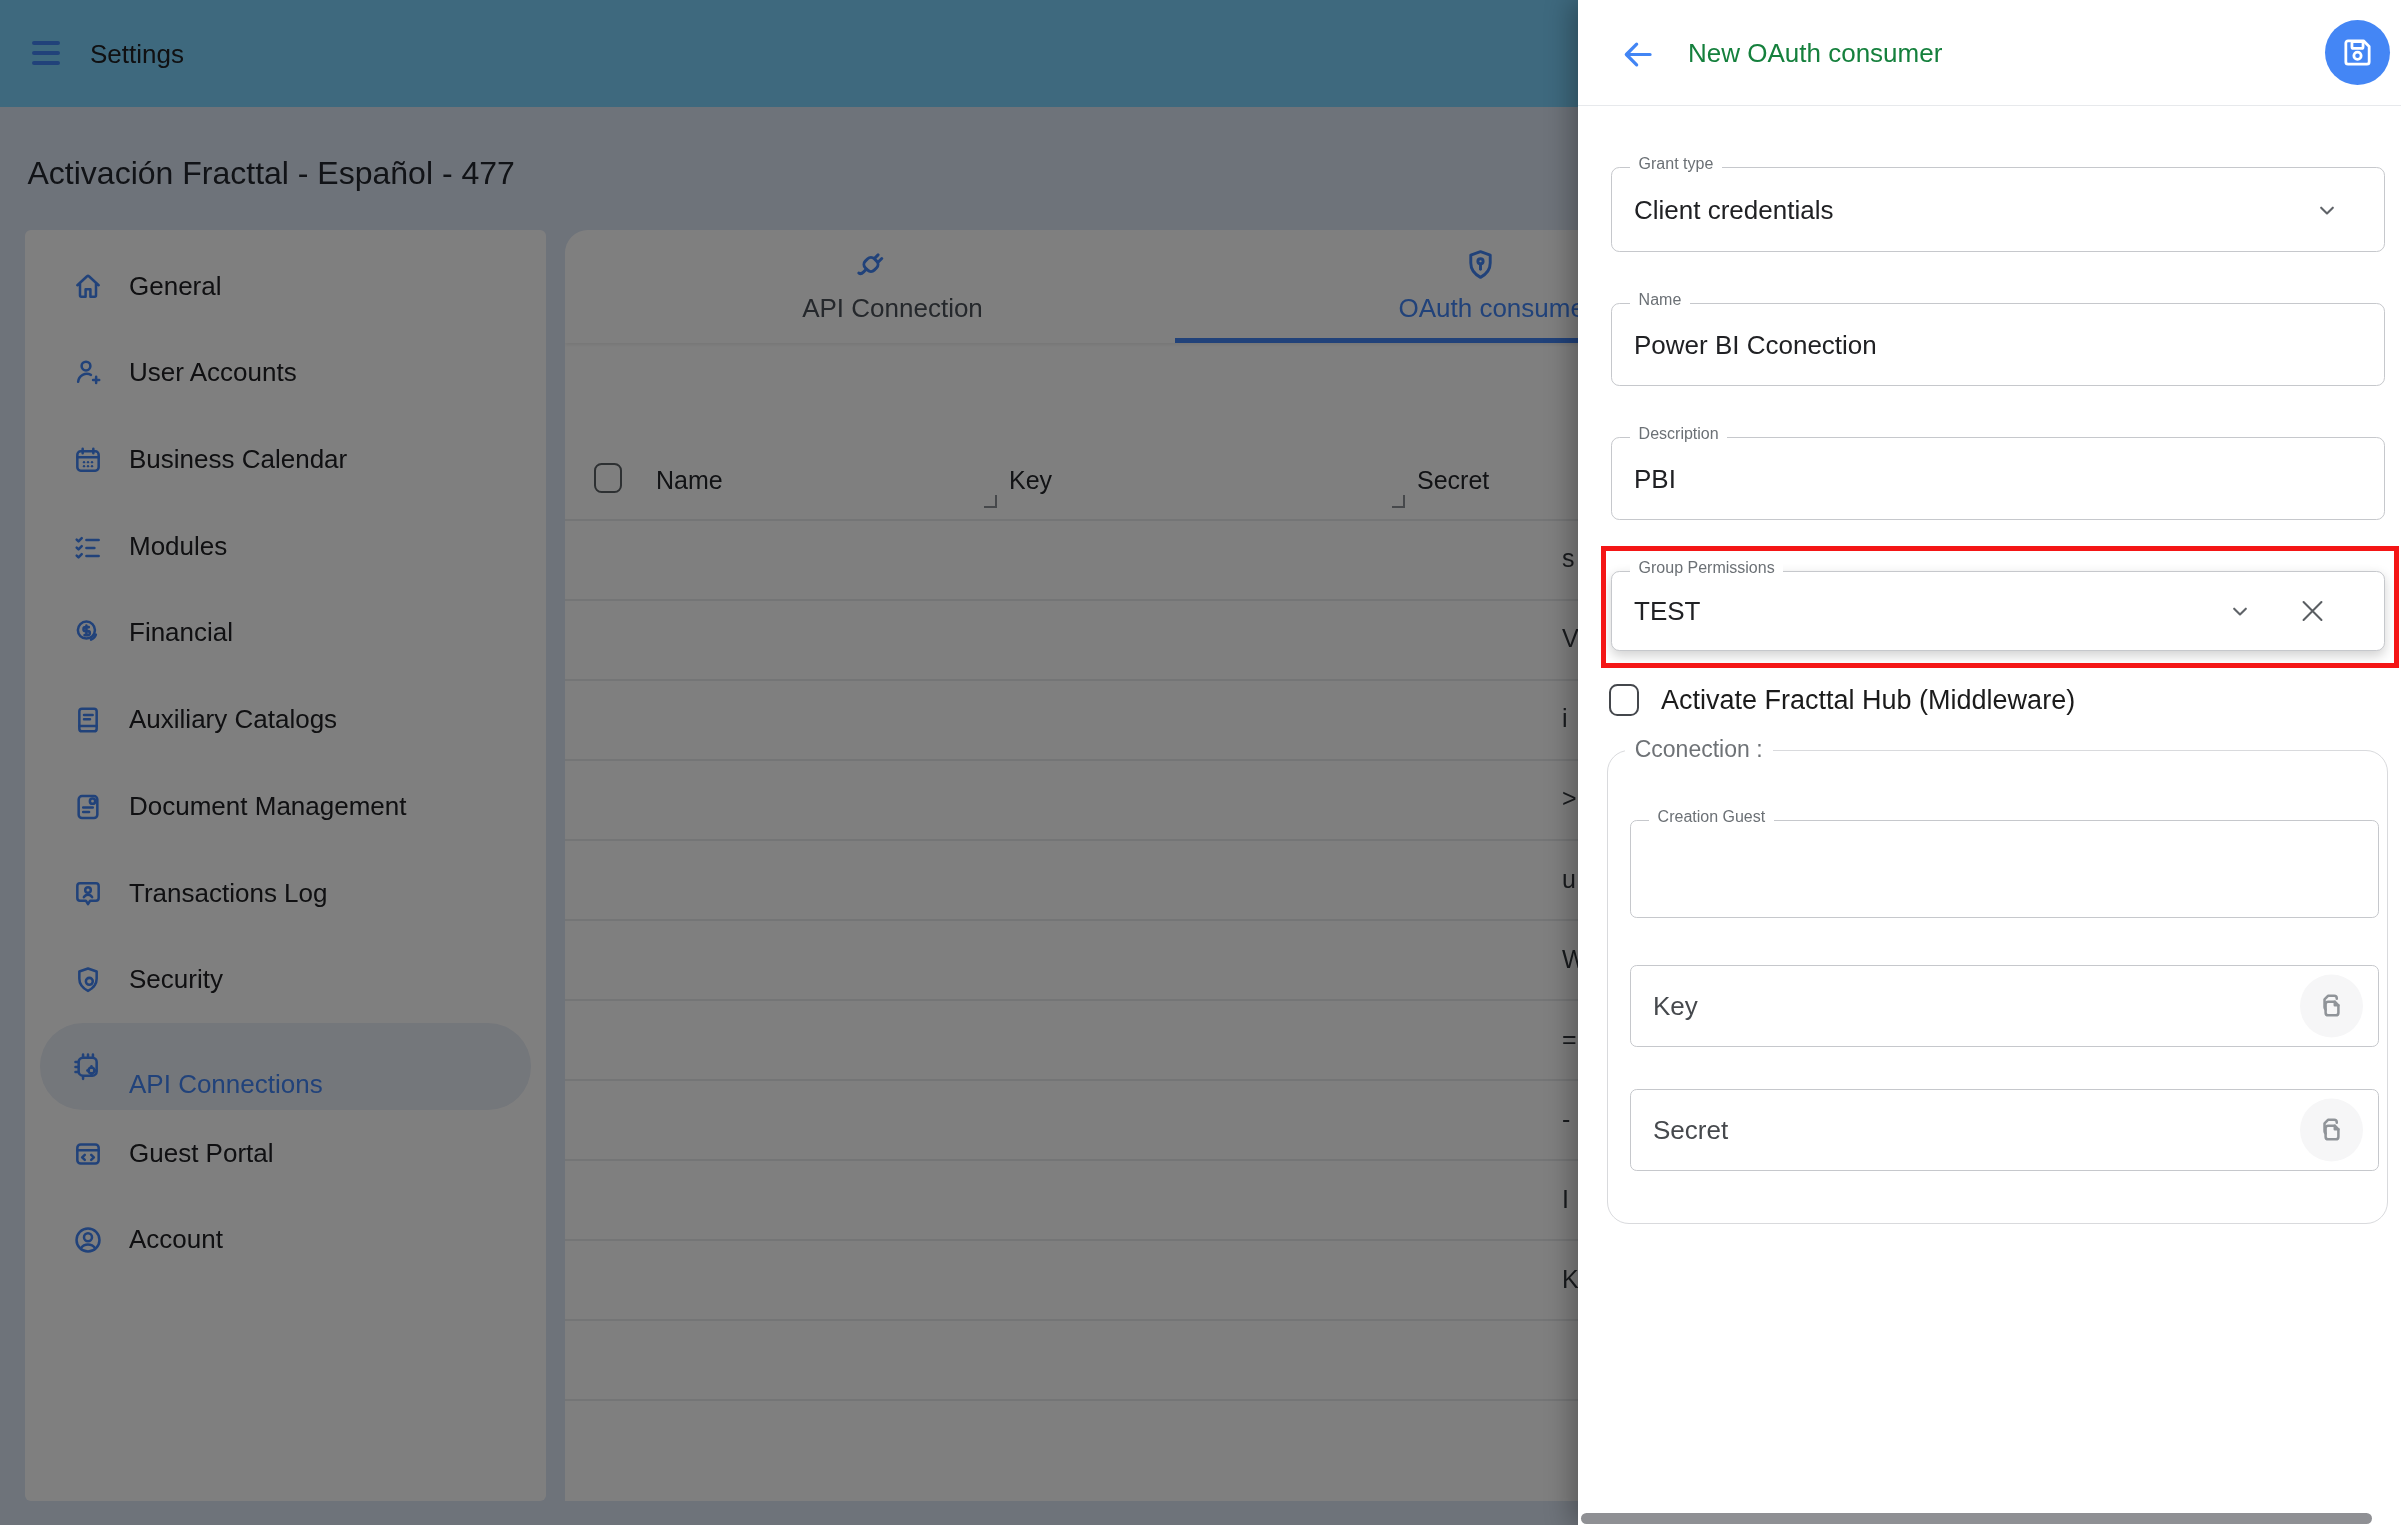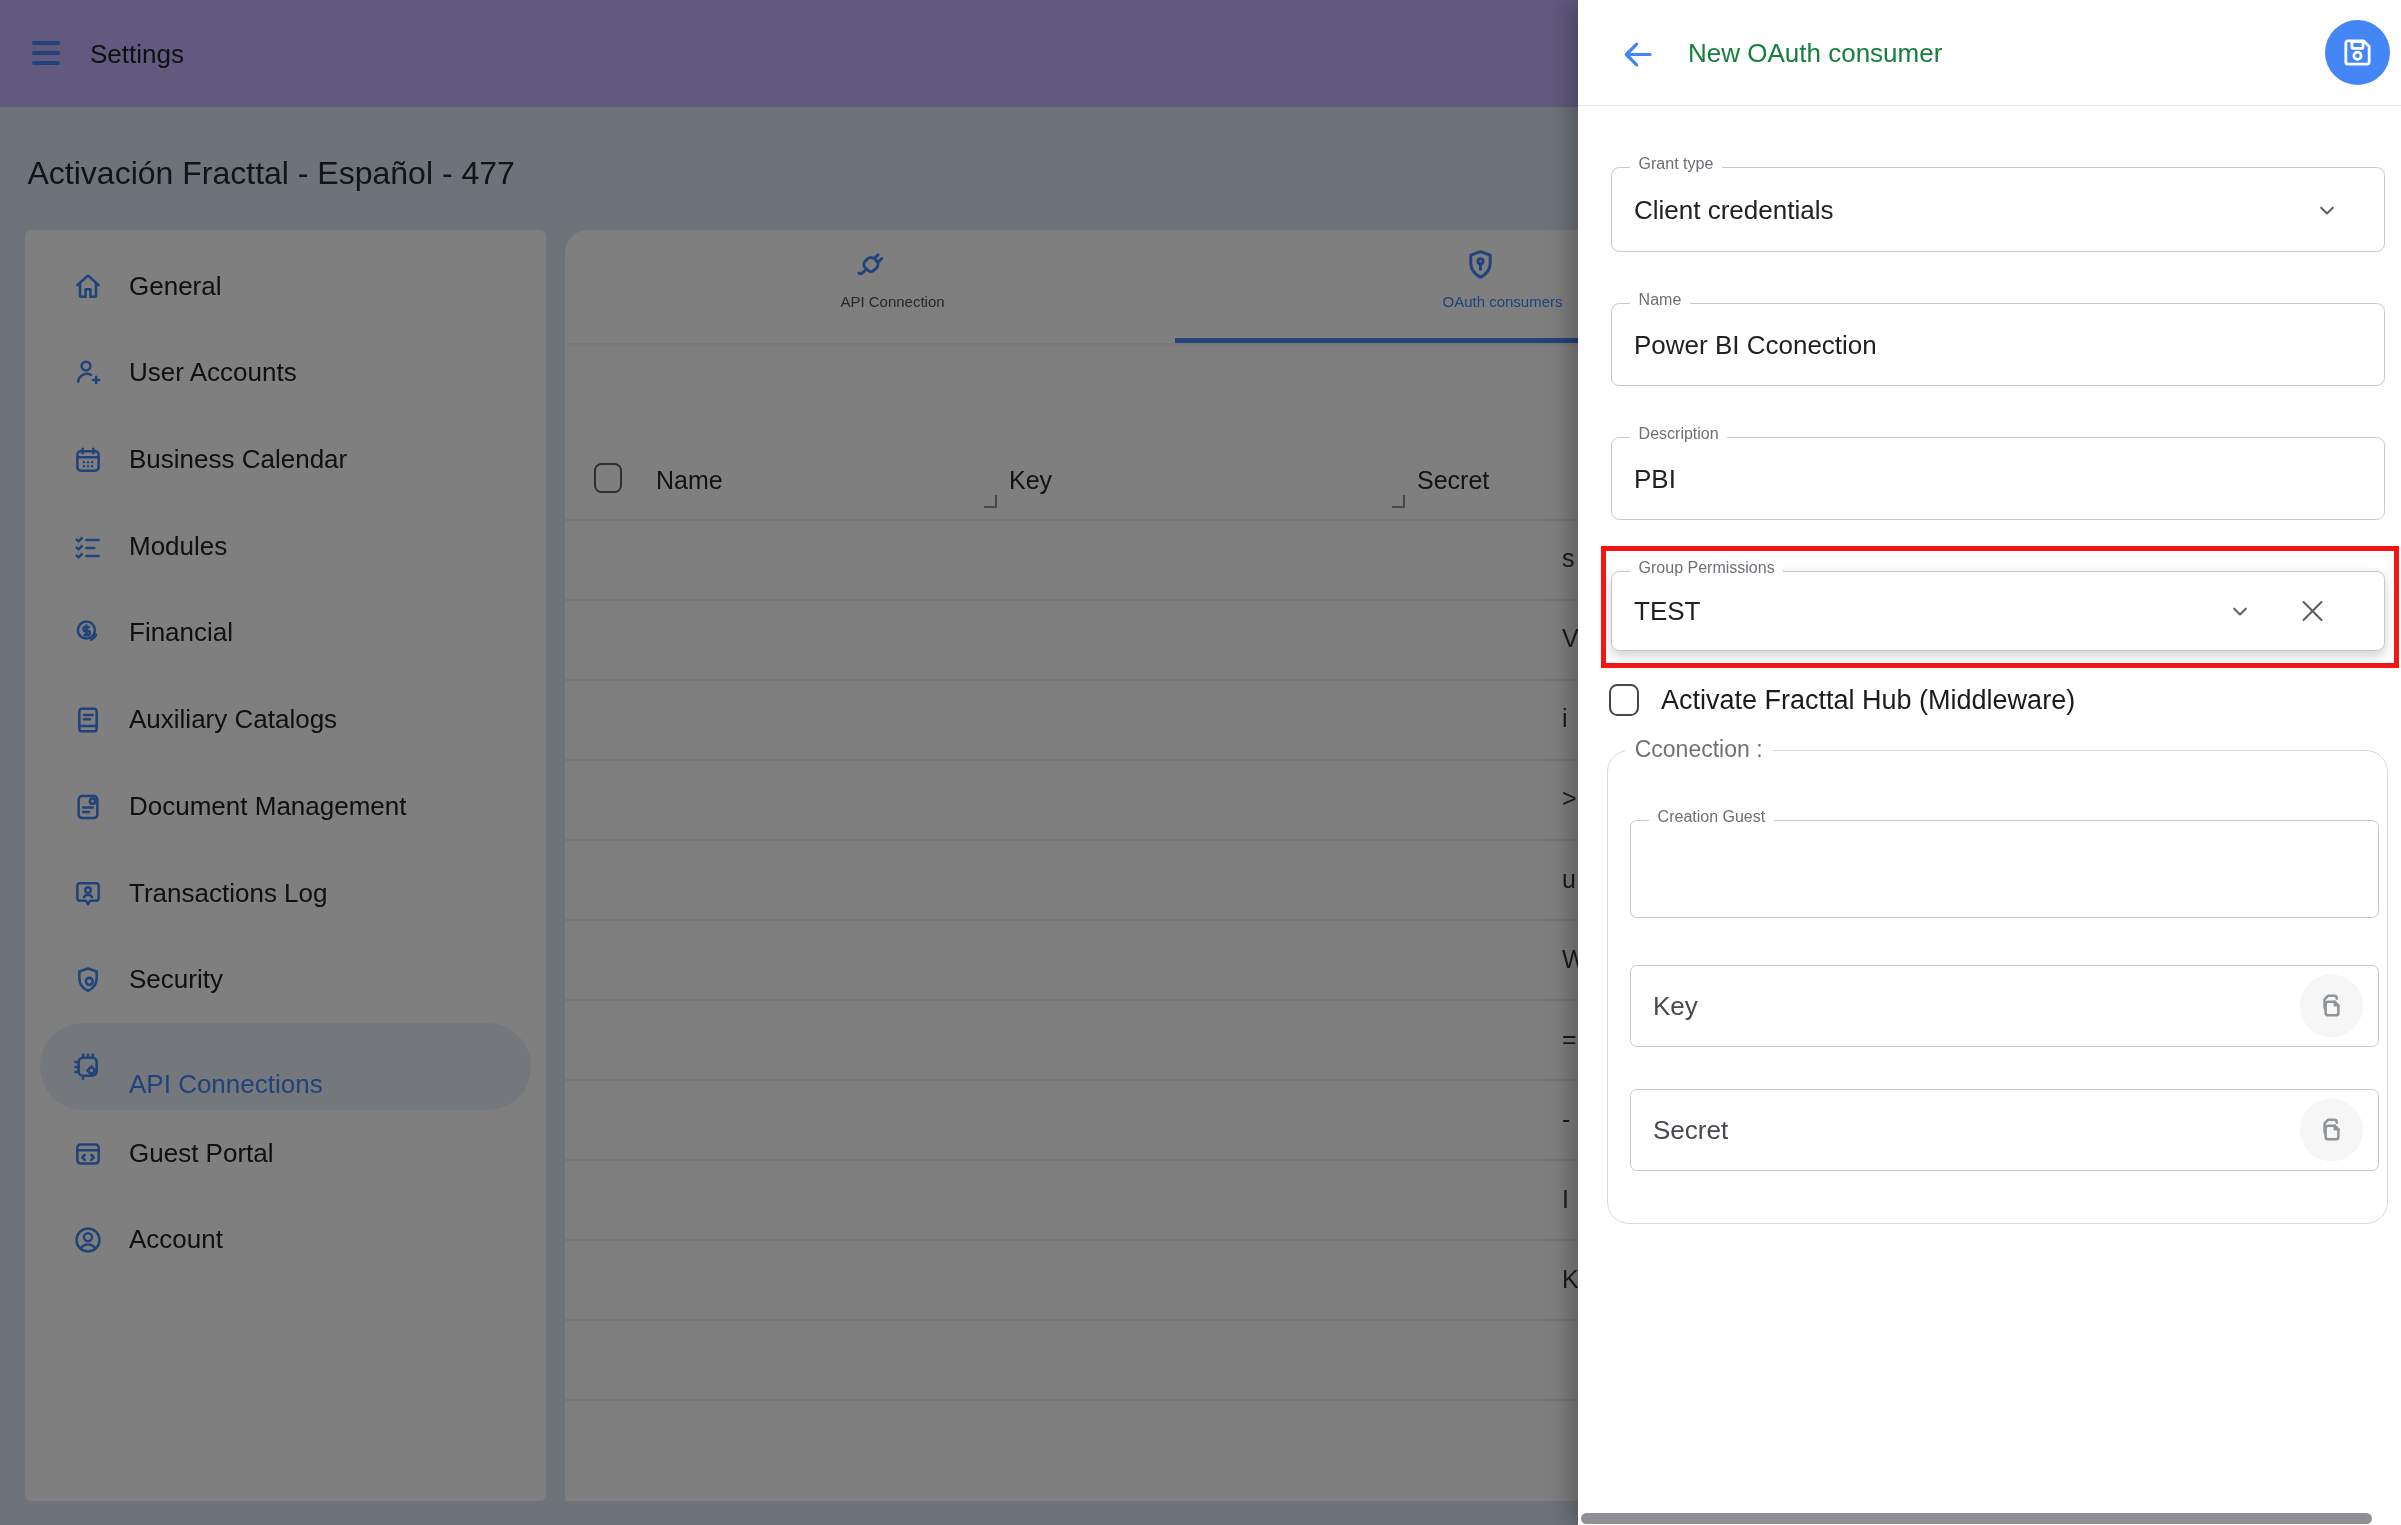--- a/index.html
+++ b/index.html
@@ -1,21 +1,21 @@
 <!DOCTYPE html>
 <html style="--blue: #4285f4; --red: #f41616;font-size:13.3px"><head>
 <meta charset="utf-8">
 <style>
   html,body{margin:0;padding:0;background:#555;}
   .stage{position:relative;width:2401px;height:1526px;overflow:hidden;
          font-family:"Liberation Sans",sans-serif;background:#dde6f4;}
   :root{--blue:#4285f4;--red:#f41616;}
 
   
-  .topbar{position:absolute;left:0;top:0;width:2051px;height:107px;background:#c4b5fd;}
+  .topbar{position:absolute;left:0;top:0;width:2051px;height:107px;background:#7dd3fc;}
   .hamburger{position:absolute;left:32px;top:41px;width:28px;height:25px;cursor:pointer;}
   .hamburger span{display:block;height:4.2px;border-radius:2.5px;background:var(--blue);margin-bottom:5.8px;}
   .topbar-title{position:absolute;left:90px;top:39px;font-size:26px;color:#202124;}
 
   .breadcrumb{position:absolute;left:27.5px;top:155px;font-size:32px;color:#23272e;}
 
   .sidebar-card{position:absolute;left:25px;top:230px;width:521px;height:1271px;
                 background:#fff;border-radius:6px;}
   .side-item{position:absolute;left:15px;right:15px;height:87px;border-radius:43px;
              display:flex;align-items:center;cursor:pointer;color:#202124;}
@@ -23,21 +23,21 @@
   .side-item .slabel{margin-left:25px;font-size:26px;white-space:nowrap;}
   .side-item.selected{background:#e9eef6;}
   .side-item.selected .slabel{color:var(--blue);margin-top:36px;}
 
   .main-card{position:absolute;left:565px;top:230px;width:1836px;height:1271px;
              background:#fff;border-radius:23px 0 0 0;overflow:hidden;}
   .tabbar{position:absolute;left:0;top:0;width:1836px;height:113px;
           box-shadow:0 1.7px 3.3px rgba(0,0,0,.07);}
   .tab{position:absolute;top:0;width:610px;height:113px;text-align:center;cursor:pointer;}
   .tab .ticon{display:inline-block;width:37px;height:37px;margin-top:16.7px;color:var(--blue);}
-  .tab .tlabel{display:block;margin-top:6.7px;font-size:15px;color:#4b5158;padding-left:45px;}
+  .tab .tlabel{display:block;margin-top:6.7px;font-size:26px;color:#4b5158;padding-left:45px;}
   .tab.active .tlabel{color:var(--blue);}
   .tab-underline{position:absolute;left:610px;top:108px;width:610px;height:5px;background:var(--blue);}
 
   .cb{box-sizing:border-box;border:2.5px solid #5b6065;border-radius:7.5px;background:transparent;cursor:pointer;}
   .thead-cb{position:absolute;left:29px;top:233px;width:28px;height:30px;}
   .th{position:absolute;top:236px;font-size:25px;color:#24262b;}
   .col-handle{position:absolute;top:265px;width:11px;height:11px;
               border-right:2.5px solid #8c9196;border-bottom:2.5px solid #8c9196;cursor:col-resize;}
   .row-divider{position:absolute;left:0;right:0;height:1.7px;background:#e9eaed;}
   .frag{position:absolute;left:997px;width:33px;font-size:25px;color:#33373c;}

